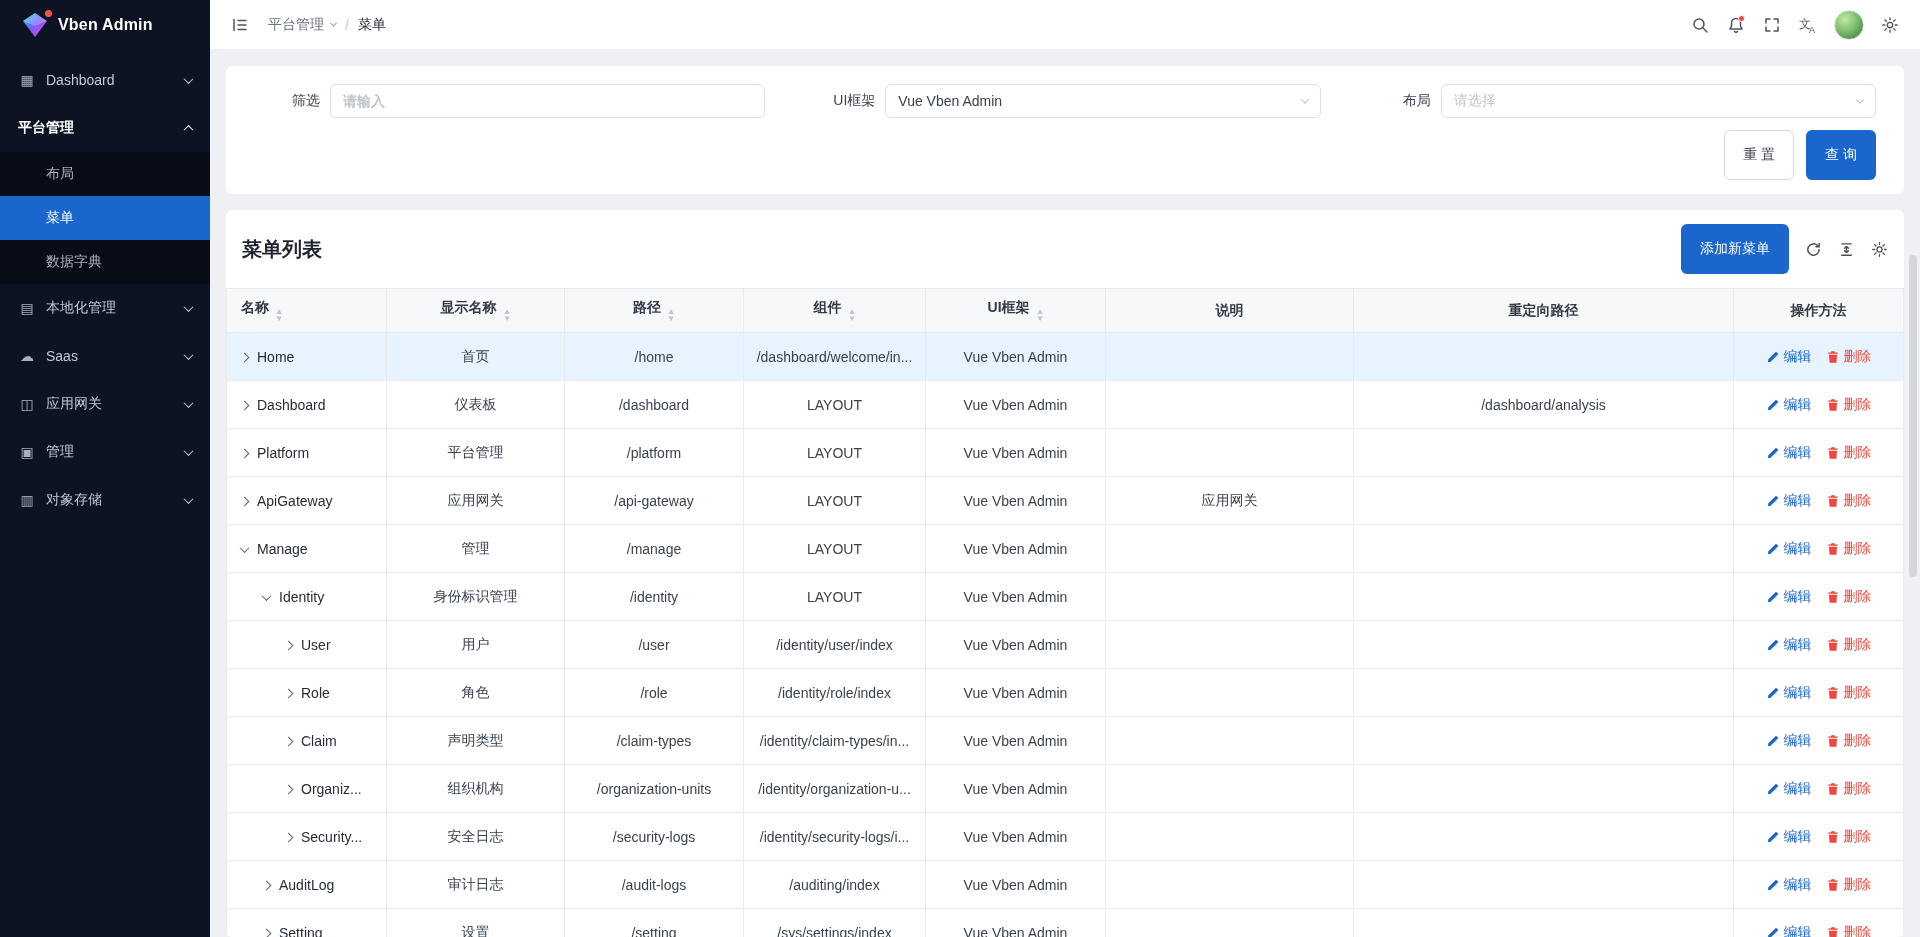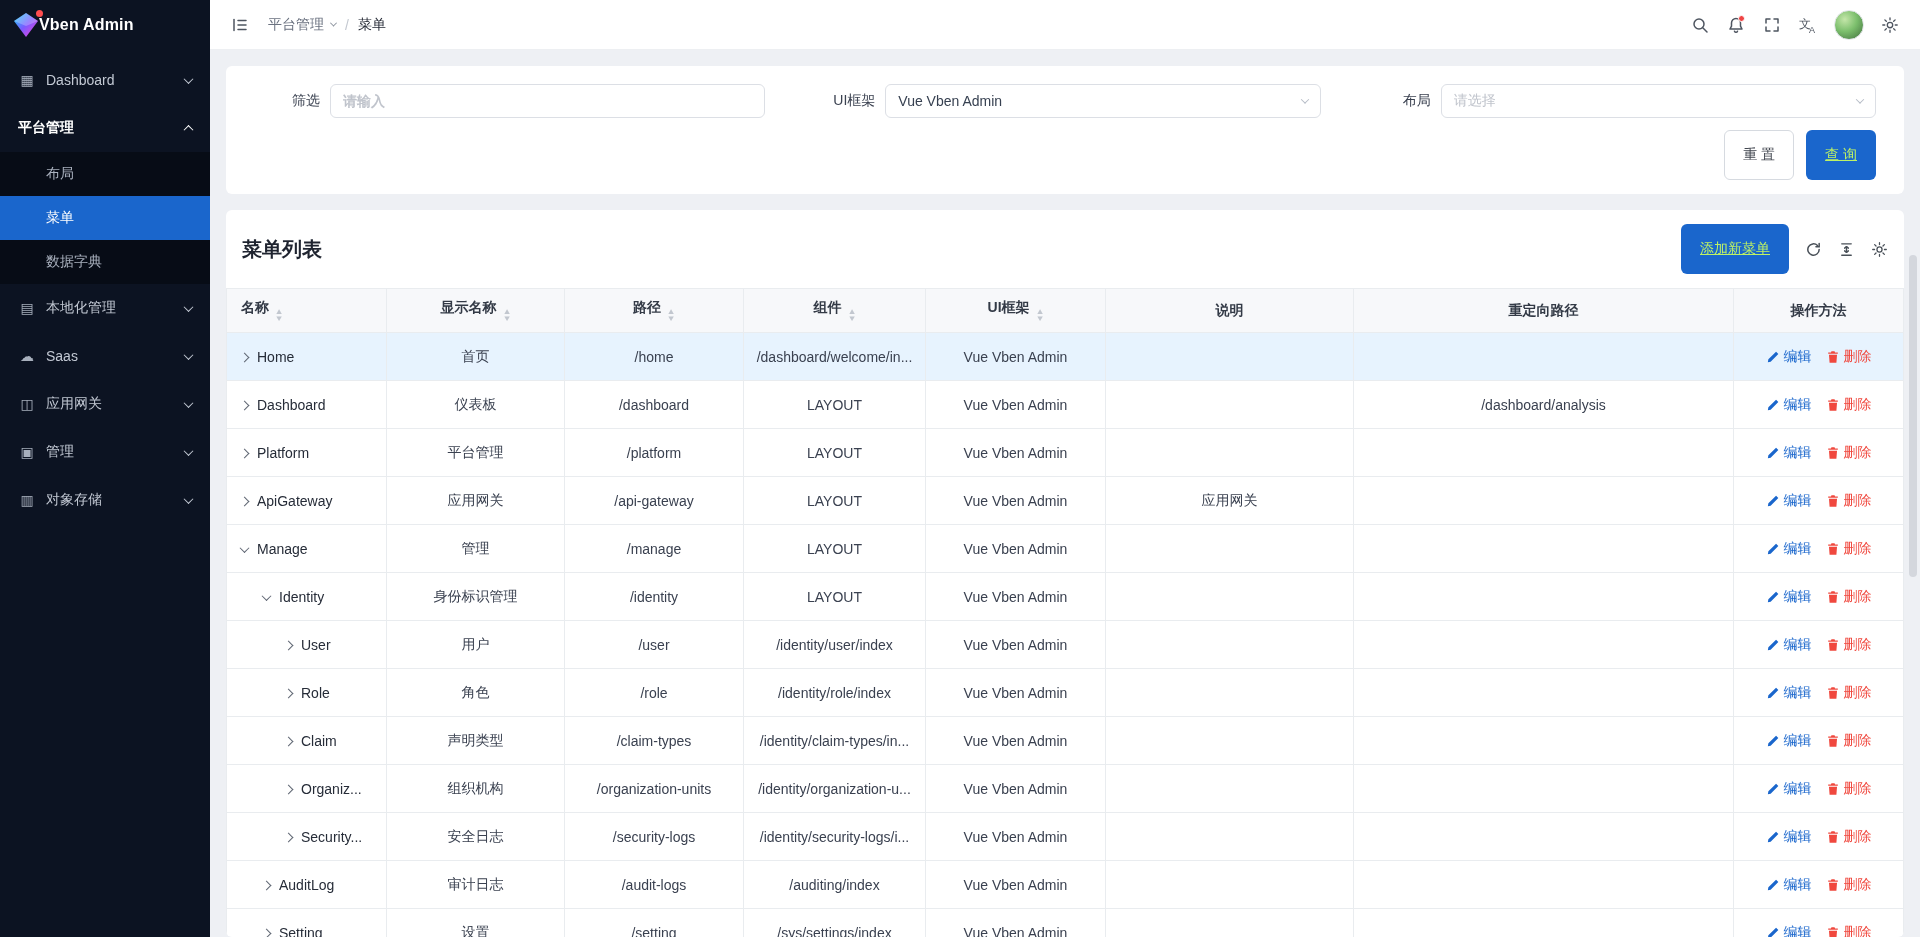--- a/index.html
+++ b/index.html
@@ -5,21 +5,21 @@
   * { margin:0; padding:0; box-sizing:border-box; }
   html,body { width:1920px; height:937px; overflow:hidden; }
   body {
     font-family:"Liberation Sans","DejaVu Sans",sans-serif;
     font-size:14px; color:#333; background:#eef0f4;
   }
   .app { display:flex; width:100%; height:100%; }
 
   
   .sidebar { width:210px; flex:none; background:#0c1322; color:#c3c9d4; display:flex; flex-direction:column; }
-  .logo-row { height:50px; display:flex; align-items:center; padding:0 13px; cursor:pointer; }
+  .logo-row { height:50px; display:flex; align-items:center; gap:10px; padding:0 22px; cursor:pointer; }
   .logo-mark { position:relative; width:26px; height:26px; flex:none; }
   .logo-dot { position:absolute; top:-2px; right:-4px; width:7px; height:7px; border-radius:50%; background:#ff4d4f; }
   .logo-text { color:#fff; font-weight:700; font-size:16px; letter-spacing:.2px; white-space:nowrap; }
   .nav { padding-top:6px; font-size:14px; }
   .nav-item { height:48px; display:flex; align-items:center; padding:0 18px; gap:10px; cursor:pointer; color:#c3c9d4; }
   .nav-item .nav-icon { width:18px; text-align:center; font-size:14px; color:#a8b0bd; flex:none; }
   .nav-item .nav-label { flex:1; white-space:nowrap; overflow:hidden; }
   .nav-item.open { color:#fff; font-weight:700; }
   .chev { display:inline-block; width:7px; height:7px; border-right:1.5px solid currentColor; border-bottom:1.5px solid currentColor; }
   .chev.down { transform:rotate(45deg) translate(-1px,-1px); }
@@ -60,21 +60,21 @@
   .f-group input::placeholder { color:#c0c4cc; }
   .select { flex:1; min-width:0; height:34px; border:1px solid #dcdfe5; border-radius:6px; background:#fff;
             padding:0 12px; display:flex; align-items:center; justify-content:space-between; cursor:pointer; }
   .sel-value { color:#374151; white-space:nowrap; overflow:hidden; }
   .sel-value.placeholder { color:#c0c4cc; }
   .sel-chev { flex:none; width:6px; height:6px; border-width:1.4px; color:#b6bcc6; margin-left:8px; }
   .filter-actions { display:flex; justify-content:flex-end; gap:12px; margin-top:12px; }
   .btn { height:50px; padding:0 18px; border:1px solid transparent; border-radius:6px;
          font-size:14px; font-family:inherit; cursor:pointer; white-space:nowrap; }
   .btn.ghost { background:#fff; border-color:#d6dae0; color:#40454e; }
-  .btn.primary { background:#1a66cc; color:#bef264;text-decoration:underline; }
+  .btn.primary { background:#1a66cc; color:#ffffff; }
 
   
   .table-card { flex:1; min-height:0; display:flex; flex-direction:column; overflow:hidden; }
   .card-header { flex:none; display:flex; align-items:center; justify-content:space-between; padding:14px 16px; }
   .card-title { font-size:20px; font-weight:700; color:#1f2430; }
   .card-tools { display:flex; align-items:center; gap:16px; }
   .tool-icon { display:inline-flex; color:#495058; cursor:pointer; }
 
   .grid-wrap { flex:1; min-height:0; overflow:hidden; }
   table.grid { width:100%; border-collapse:collapse; table-layout:fixed; }

